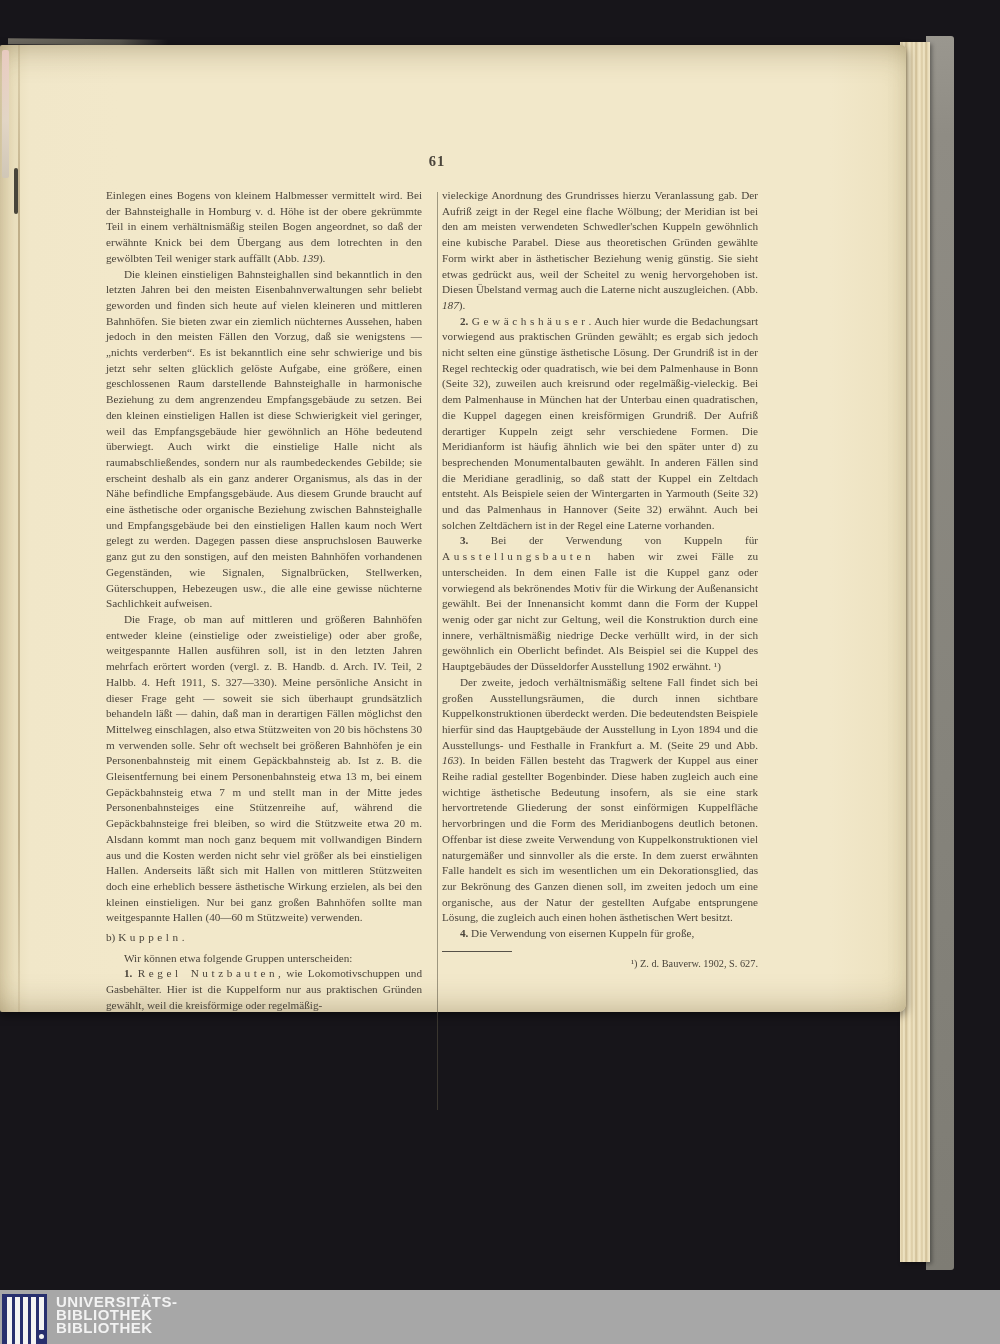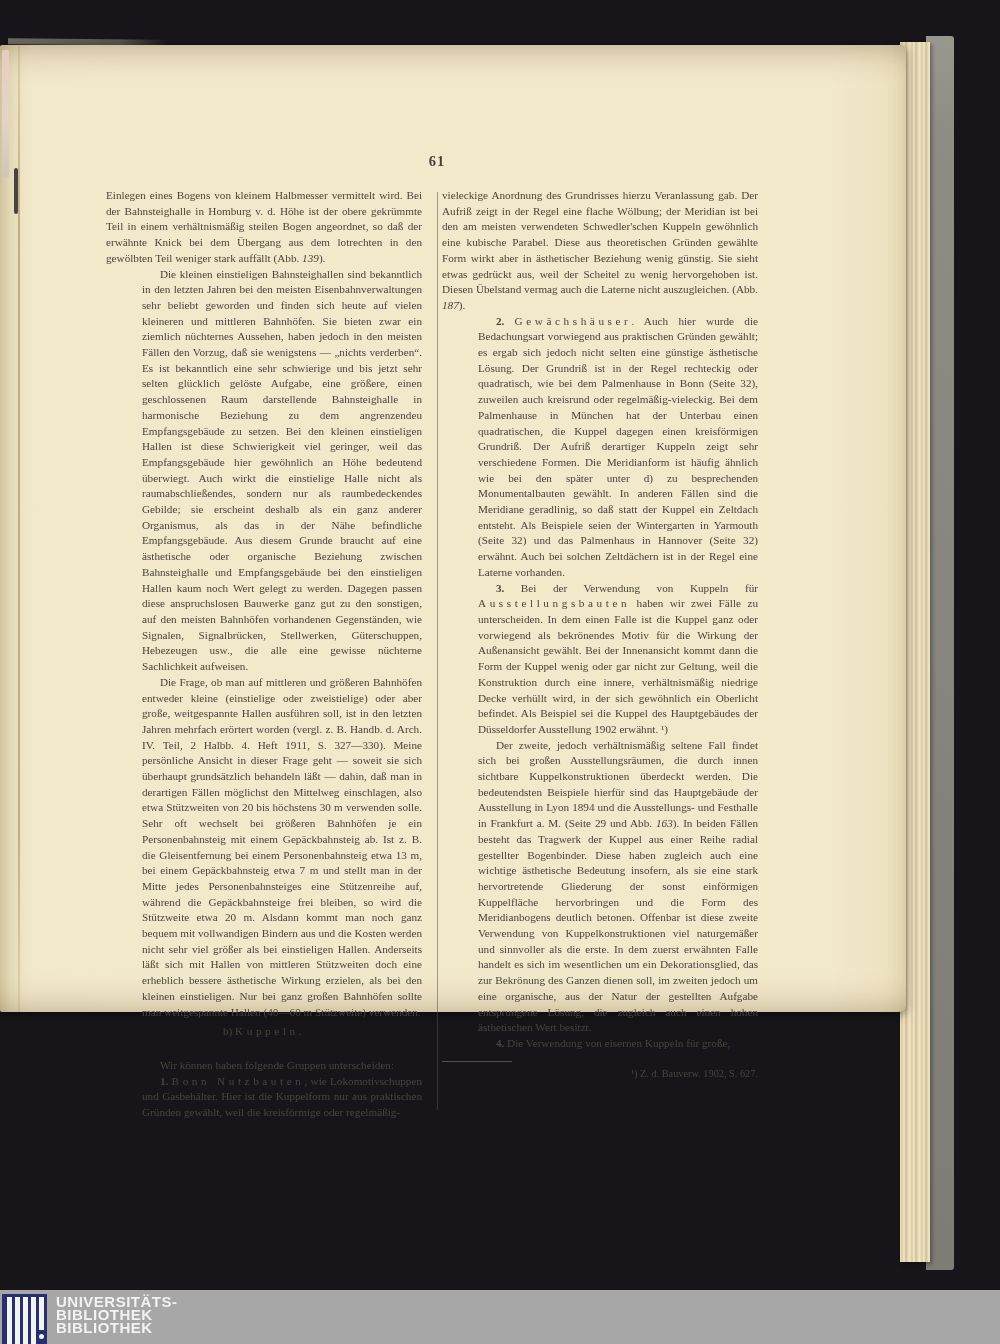--- a/index.html
+++ b/index.html
@@ -58,22 +58,22 @@
     position:absolute;left:106px;top:143px;width:662px;
     font-size:11.2px;line-height:15.7px;text-align:justify;
   }
   .cols{display:flex;gap:20px;}
   .col{width:316px;hyphens:auto;-webkit-hyphens:auto;}
   .col-divider{
     position:absolute;left:331px;top:4px;width:1px;height:918px;
     background:rgba(88,82,66,.55);
   }
   .text-block p{margin:0;}
-  .text-block p.indent{text-indent:1.6em;margin-left:36px;}
-  .text-block p.center{text-align:center;text-indent:0;margin:4px 0 18px 0;}
+  .text-block p.indent{text-indent:1.6em;}
+  .text-block p.center{text-align:left;text-indent:0;margin:4px 0 5px 0;}
   .seg-bold{font-weight:bold;}
   .seg-spaced{letter-spacing:.32em;}
   .seg-italic{font-style:italic;}
   .footnote-rule{
     width:70px;height:0;border-top:1px solid #565148;margin:9px 0 4px 0;
   }
   .footnote{font-size:10.3px;text-indent:1.6em;text-align:right;}
   
   .footer-bar{
     position:absolute;left:0;top:1290px;width:1000px;height:54px;
@@ -116,22 +116,22 @@
 
   <div class="text-block">
     <div class="col-divider"></div>
     <div class="cols">
       <div class="col">
         <div>
             <p class=""><span>Einlegen eines Bogens von kleinem Halbmesser vermittelt wird.  Bei der Bahnsteighalle in Homburg v. d. Höhe ist der obere gekrümmte Teil in einem verhältnismäßig steilen Bogen angeordnet, so daß der erwähnte Knick bei dem Übergang aus dem lotrechten in den gewölbten Teil weniger stark auffällt (Abb. </span><span class="seg-italic">139</span><span>).</span></p>
             <p class="indent "><span>Die kleinen einstieligen Bahnsteighallen sind bekanntlich in den letzten Jahren bei den meisten Eisenbahnverwaltungen sehr beliebt geworden und finden sich heute auf vielen kleineren und mittleren Bahnhöfen.  Sie bieten zwar ein ziemlich nüchternes Aussehen, haben jedoch in den meisten Fällen den Vorzug, daß sie wenigstens — „nichts verderben“.  Es ist bekanntlich eine sehr schwierige und bis jetzt sehr selten glücklich gelöste Aufgabe, eine größere, einen geschlossenen Raum darstellende Bahnsteighalle in harmonische Beziehung zu dem angrenzendeu Empfangsgebäude zu setzen.  Bei den kleinen einstieligen Hallen ist diese Schwierigkeit viel geringer, weil das Empfangsgebäude hier gewöhnlich an Höhe bedeutend überwiegt.  Auch wirkt die einstielige Halle nicht als raumabschließendes, sondern nur als raumbedeckendes Gebilde; sie erscheint deshalb als ein ganz anderer Organismus, als das in der Nähe befindliche Empfangsgebäude.  Aus diesem Grunde braucht auf eine ästhetische oder organische Beziehung zwischen Bahnsteighalle und Empfangsgebäude bei den einstieligen Hallen kaum noch Wert gelegt zu werden.  Dagegen passen diese anspruchslosen Bauwerke ganz gut zu den sonstigen, auf den meisten Bahnhöfen vorhandenen Gegenständen, wie Signalen, Signalbrücken, Stellwerken, Güterschuppen, Hebezeugen usw., die alle eine gewisse nüchterne Sachlichkeit aufweisen.</span></p>
             <p class="indent "><span>Die Frage, ob man auf mittleren und größeren Bahnhöfen entweder kleine (einstielige oder zweistielige) oder aber große, weitgespannte Hallen ausführen soll, ist in den letzten Jahren mehrfach erörtert worden (vergl. z. B. Handb. d. Arch. IV. Teil, 2 Halbb. 4. Heft 1911, S. 327—330).  Meine persönliche Ansicht in dieser Frage geht — soweit sie sich überhaupt grundsätzlich behandeln läßt — dahin, daß man in derartigen Fällen möglichst den Mittelweg einschlagen, also etwa Stützweiten von 20 bis höchstens 30 m verwenden solle.  Sehr oft wechselt bei größeren Bahnhöfen je ein Personenbahnsteig mit einem Gepäckbahnsteig ab.  Ist z. B. die Gleisentfernung bei einem Personenbahnsteig etwa 13 m, bei einem Gepäckbahnsteig etwa 7 m und stellt man in der Mitte jedes Personenbahnsteiges eine Stützenreihe auf, während die Gepäckbahnsteige frei bleiben, so wird die Stützweite etwa 20 m.  Alsdann kommt man noch ganz bequem mit vollwandigen Bindern aus und die Kosten werden nicht sehr viel größer als bei einstieligen Hallen. Anderseits läßt sich mit Hallen von mittleren Stützweiten doch eine erheblich bessere ästhetische Wirkung erzielen, als bei den kleinen einstieligen.  Nur bei ganz großen Bahnhöfen sollte man weitgespannte Hallen (40—60 m Stützweite) verwenden.</span></p>
             <p class="center"><span>b) </span><span class="seg-spaced">Kuppeln.</span></p>
-            <p class="indent "><span>Wir können haben folgende Gruppen unterscheiden:</span></p>
-            <p class="indent "><span class="seg-bold">1. </span><span class="seg-spaced">Bonn Nutzbauten</span><span>, wie Lokomotivschuppen und Gasbehälter. Hier ist die Kuppelform nur aus praktischen Gründen gewählt, weil die kreisförmige oder regelmäßig-</span></p>
+            <p class="indent "><span>Wir können etwa folgende Gruppen unterscheiden:</span></p>
+            <p class="indent "><span class="seg-bold">1. </span><span class="seg-spaced">Regel Nutzbauten</span><span>, wie Lokomotivschuppen und Gasbehälter. Hier ist die Kuppelform nur aus praktischen Gründen gewählt, weil die kreisförmige oder regelmäßig-</span></p>
           </div>
       </div>
       <div class="col">
         <div>
             <p class=""><span>vieleckige Anordnung des Grundrisses hierzu Veranlassung gab.  Der Aufriß zeigt in der Regel eine flache Wölbung; der Meridian ist bei den am meisten verwendeten Schwedler'schen Kuppeln gewöhnlich eine kubische Parabel.  Diese aus theoretischen Gründen gewählte Form wirkt aber in ästhetischer Beziehung wenig günstig.  Sie sieht etwas gedrückt aus, weil der Scheitel zu wenig hervorgehoben ist.  Diesen Übelstand vermag auch die Laterne nicht auszugleichen.  (Abb. </span><span class="seg-italic">187</span><span>).</span></p>
             <p class="indent "><span class="seg-bold">2. </span><span class="seg-spaced">Gewächshäuser</span><span>.  Auch hier wurde die Bedachungsart vorwiegend aus praktischen Gründen gewählt; es ergab sich jedoch nicht selten eine günstige ästhetische Lösung.  Der Grundriß ist in der Regel rechteckig oder quadratisch, wie bei dem Palmenhause in Bonn (Seite 32), zuweilen auch kreisrund oder regelmäßig-vieleckig.  Bei dem Palmenhause in München hat der Unterbau einen quadratischen, die Kuppel dagegen einen kreisförmigen Grundriß. Der Aufriß derartiger Kuppeln zeigt sehr verschiedene Formen.  Die Meridianform ist häufig ähnlich wie bei den später unter d) zu besprechenden Monumentalbauten gewählt.  In anderen Fällen sind die Meridiane geradlinig, so daß statt der Kuppel ein Zeltdach entsteht.  Als Beispiele seien der Wintergarten in Yarmouth (Seite 32) und das Palmenhaus in Hannover (Seite 32) erwähnt.  Auch bei solchen Zeltdächern ist in der Regel eine Laterne vorhanden.</span></p>
             <p class="indent "><span class="seg-bold">3. </span><span>Bei der Verwendung von Kuppeln für </span><span class="seg-spaced">Ausstellungsbauten</span><span> haben wir zwei Fälle zu unterscheiden. In dem einen Falle ist die Kuppel ganz oder vorwiegend als bekrönendes Motiv für die Wirkung der Außenansicht gewählt.  Bei der Innenansicht kommt dann die Form der Kuppel wenig oder gar nicht zur Geltung, weil die Konstruktion durch eine innere, verhältnismäßig niedrige Decke verhüllt wird, in der sich gewöhnlich ein Oberlicht befindet.  Als Beispiel sei die Kuppel des Hauptgebäudes der Düsseldorfer Ausstellung 1902 erwähnt. ¹)</span></p>
             <p class="indent "><span>Der zweite, jedoch verhältnismäßig seltene Fall findet sich bei großen Ausstellungsräumen, die durch innen sichtbare Kuppelkonstruktionen überdeckt werden.  Die bedeutendsten Beispiele hierfür sind das Hauptgebäude der Ausstellung in Lyon 1894 und die Ausstellungs- und Festhalle in Frankfurt a. M. (Seite 29 und Abb. </span><span class="seg-italic">163</span><span>).  In beiden Fällen besteht das Tragwerk der Kuppel aus einer Reihe radial gestellter Bogenbinder.  Diese haben zugleich auch eine wichtige ästhetische Bedeutung insofern, als sie eine stark hervortretende Gliederung der sonst einförmigen Kuppelfläche hervorbringen und die Form des Meridianbogens deutlich betonen.  Offenbar ist diese zweite Verwendung von Kuppelkonstruktionen viel naturgemäßer und sinnvoller als die erste.  In dem zuerst erwähnten Falle handelt es sich im wesentlichen um ein Dekorationsglied, das zur Bekrönung des Ganzen dienen soll, im zweiten jedoch um eine organische, aus der Natur der gestellten Aufgabe entsprungene Lösung, die zugleich auch einen hohen ästhetischen Wert besitzt.</span></p>
             <p class="indent "><span class="seg-bold">4. </span><span>Die Verwendung von eisernen Kuppeln für große,</span></p>
           </div>

